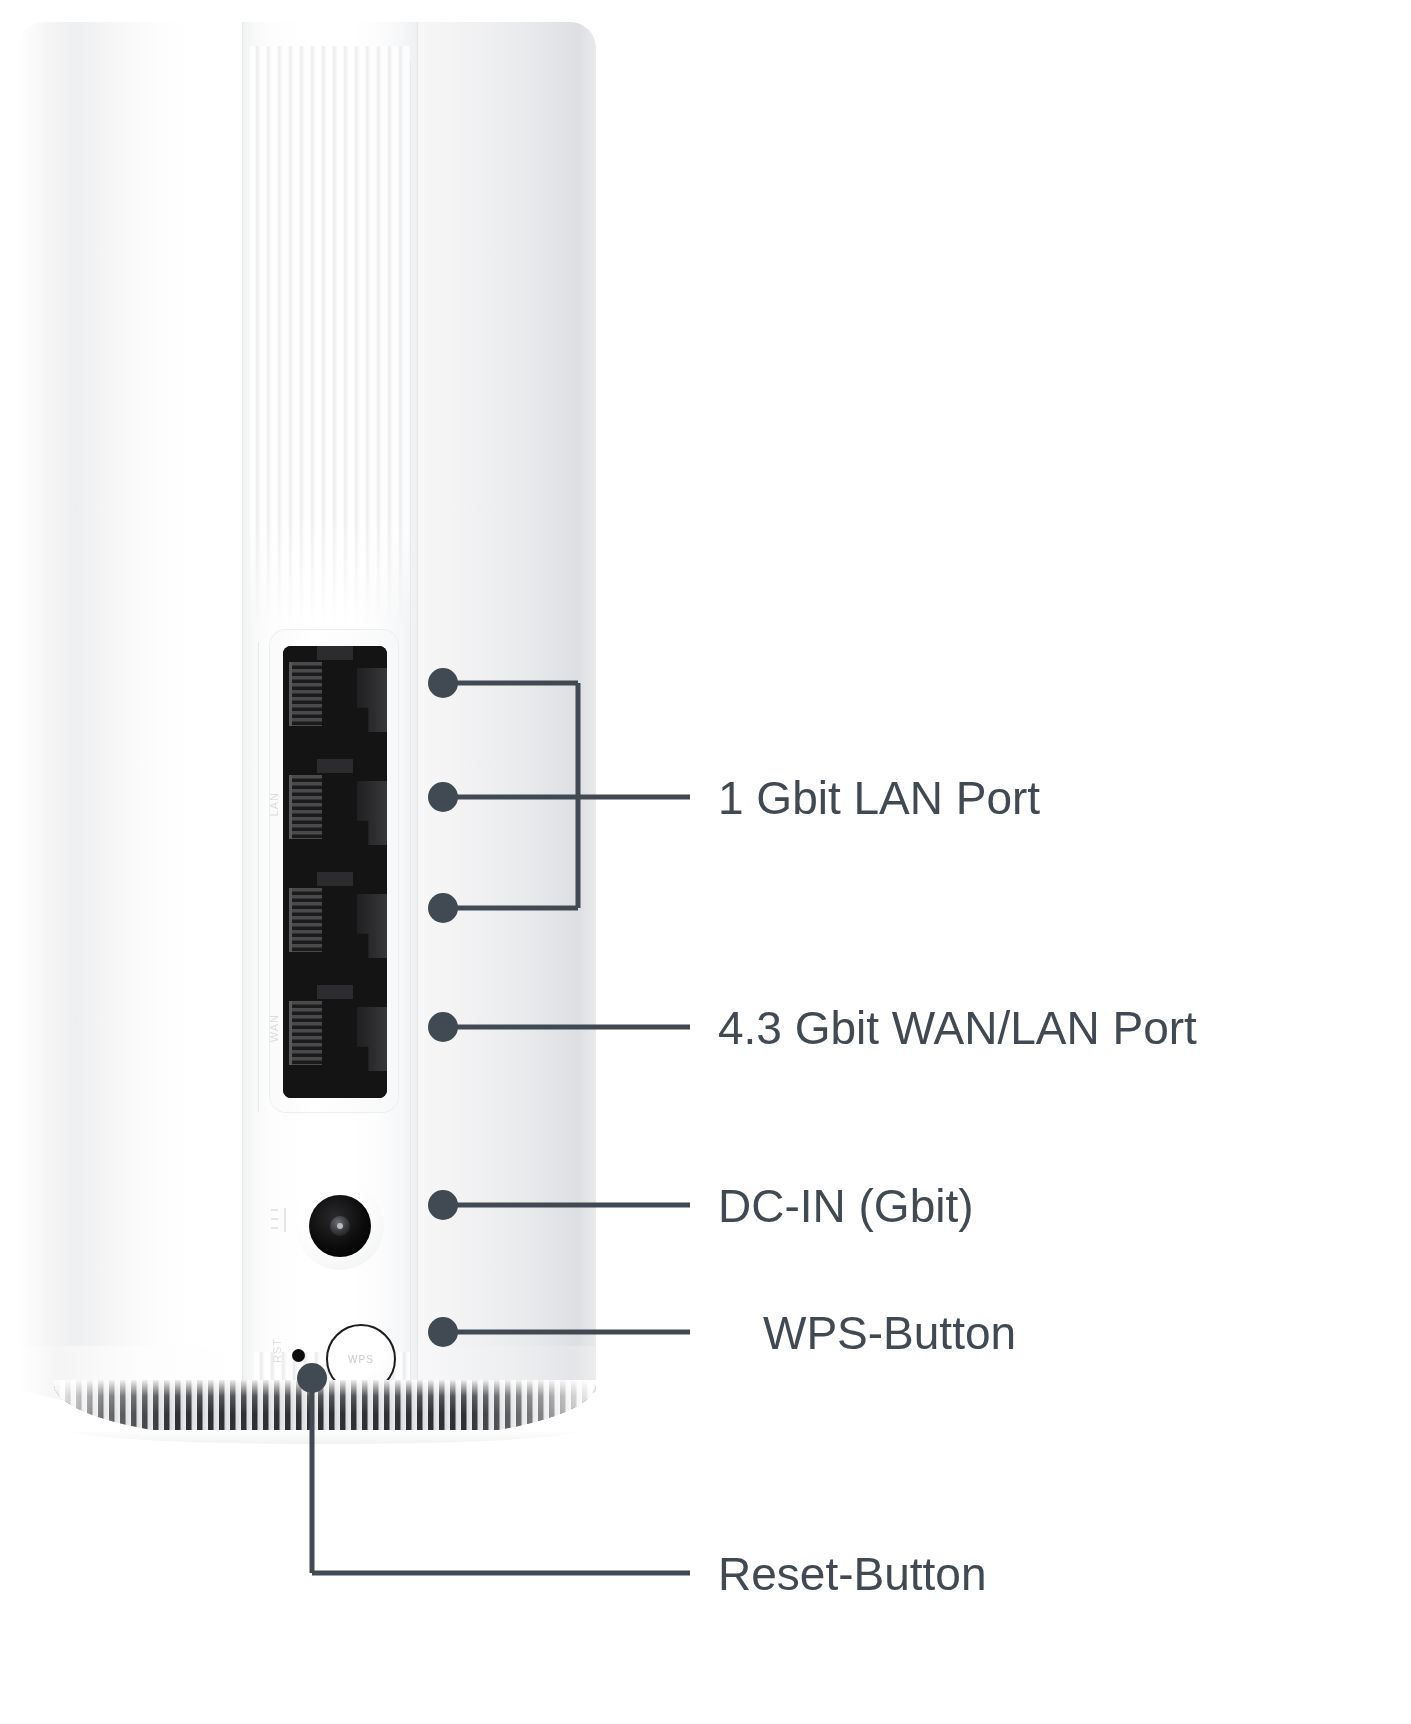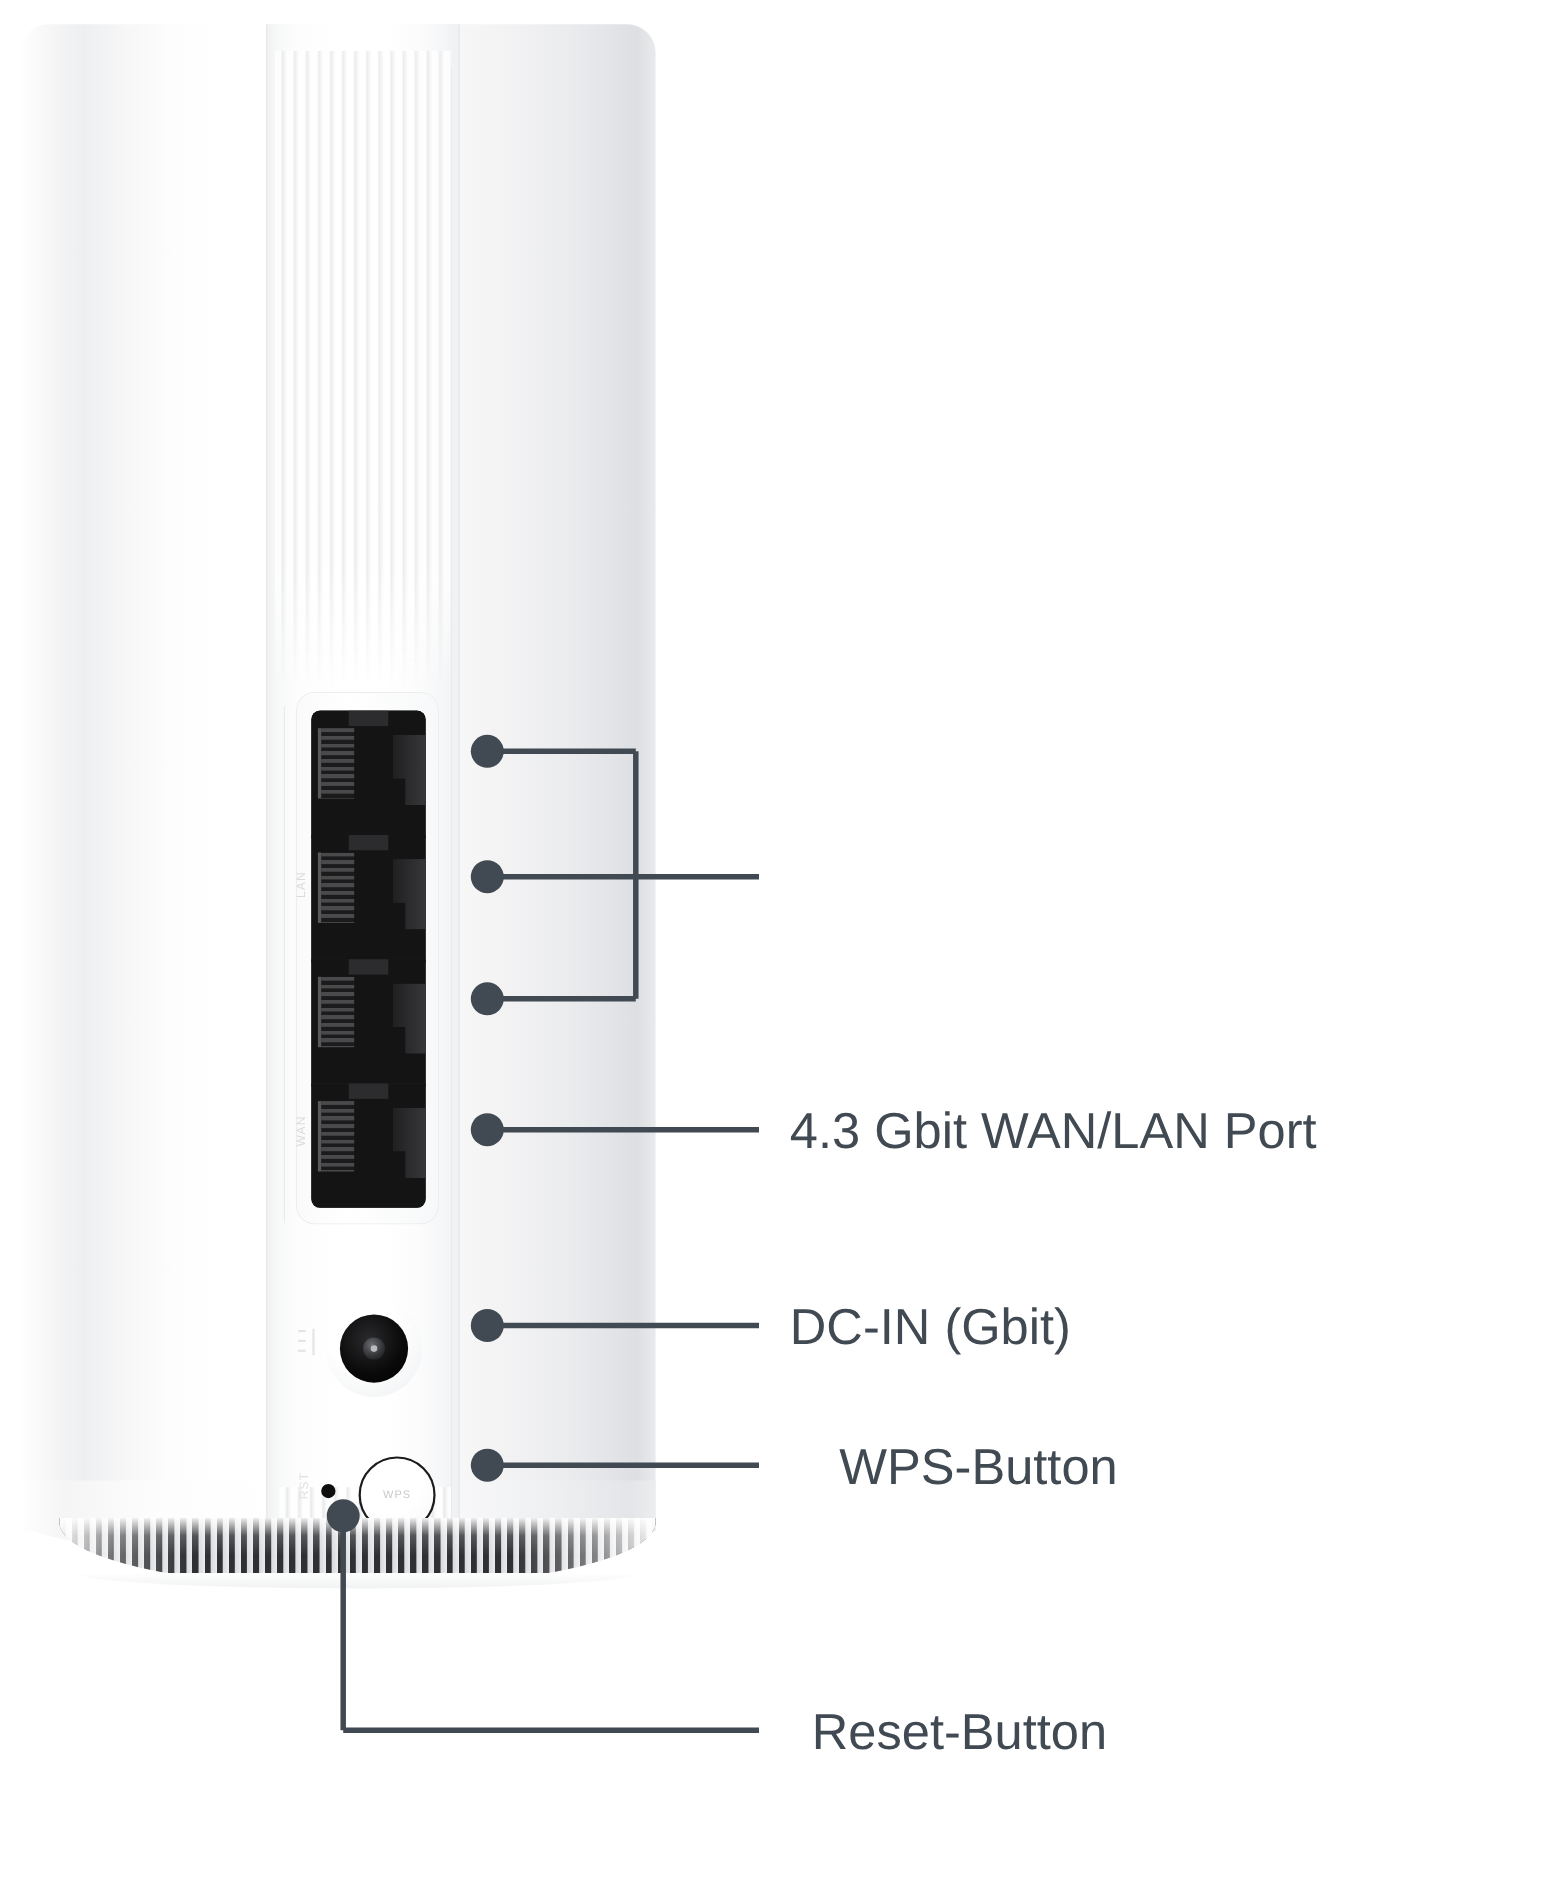--- a/index.html
+++ b/index.html
@@ -460,22 +460,23 @@
       <circle cx="443" cy="683" r="15"></circle>
       <circle cx="443" cy="797" r="15"></circle>
       <circle cx="443" cy="908" r="15"></circle>
       <circle cx="443" cy="1027" r="15"></circle>
       <circle cx="443" cy="1205" r="15"></circle>
       <circle cx="443" cy="1332" r="15"></circle>
       <circle cx="312" cy="1378" r="15"></circle>
     </g>
   </svg>
 
+  <div class="label" style="left:718px; top:775px;">1 Gbit LAN Port</div>
 
   <div class="label" style="left:718px; top:1005px;">4.3 Gbit WAN/LAN Port</div>
 
   <div class="label" style="left:718px; top:1183px;">DC-IN (Gbit)</div>
 
   <div class="label" style="left:731px; top:1310px;margin-left:32px;">WPS-Button</div>
 
-  <div class="label" style="left:718px; top:1551px;margin-left:20px;">Reset-Button</div>
+  <div class="label" style="left:718px; top:1551px;">Reset-Button</div>
 
 </div>
 
 </body></html>

